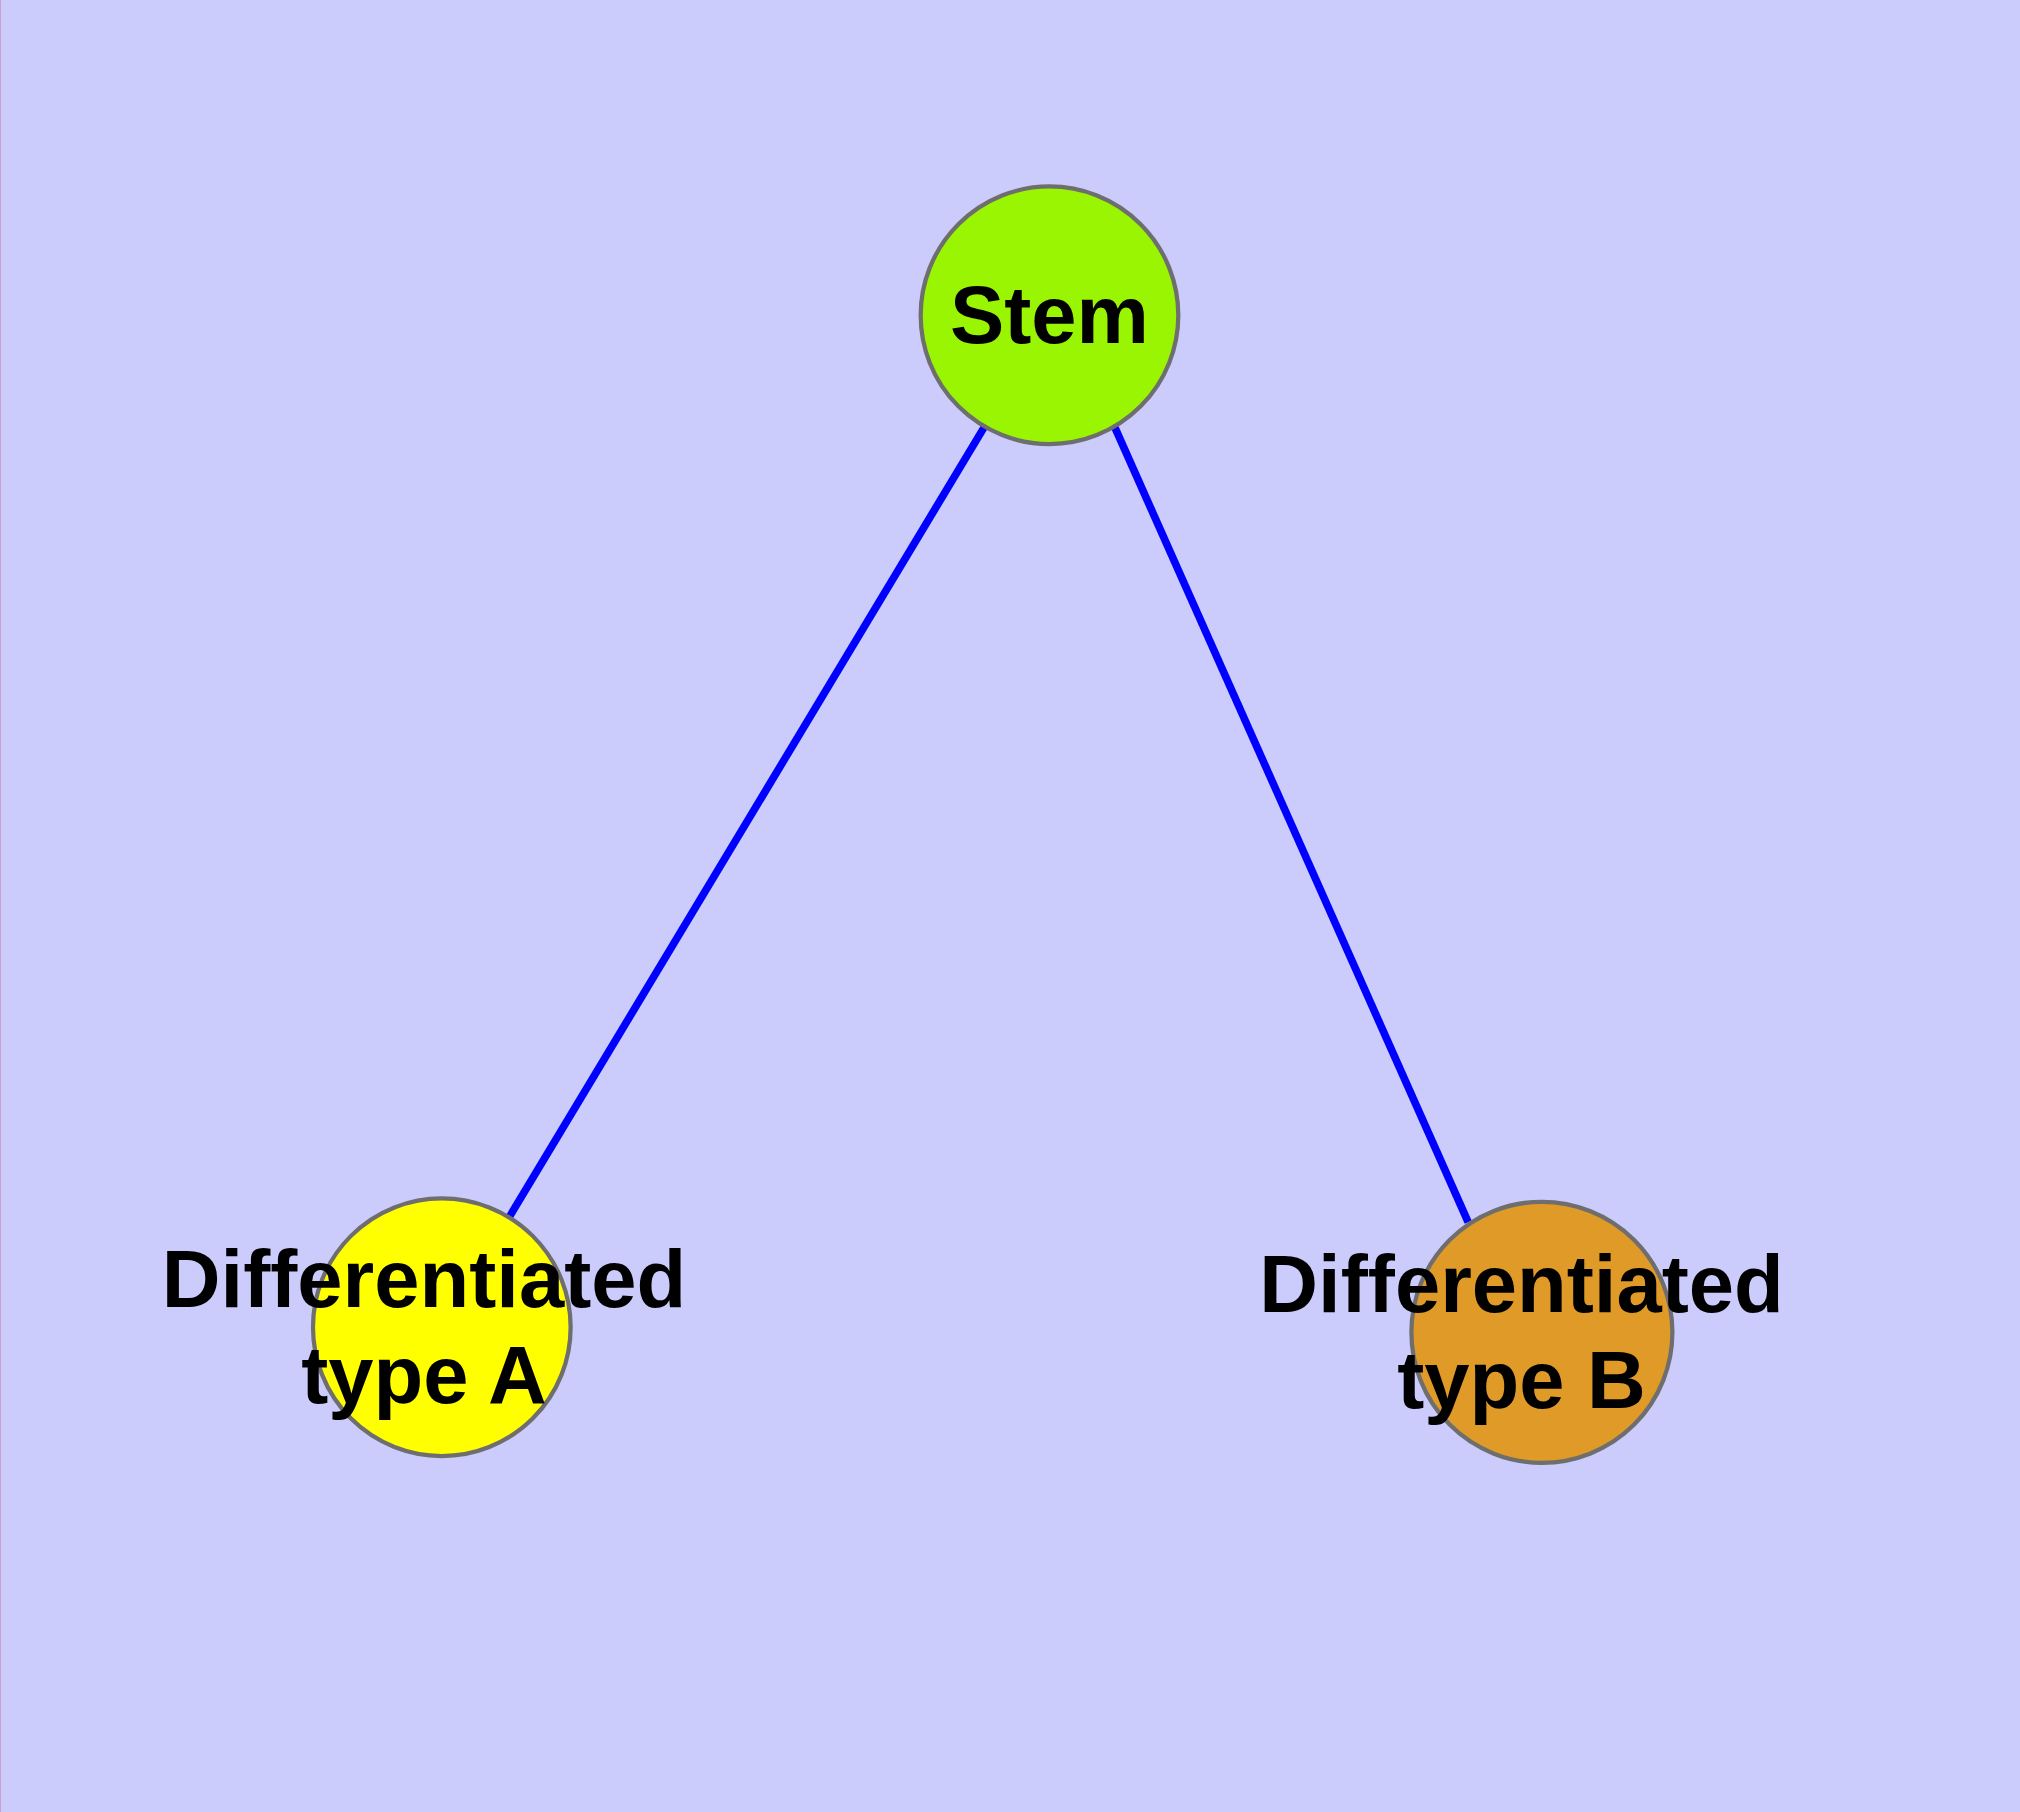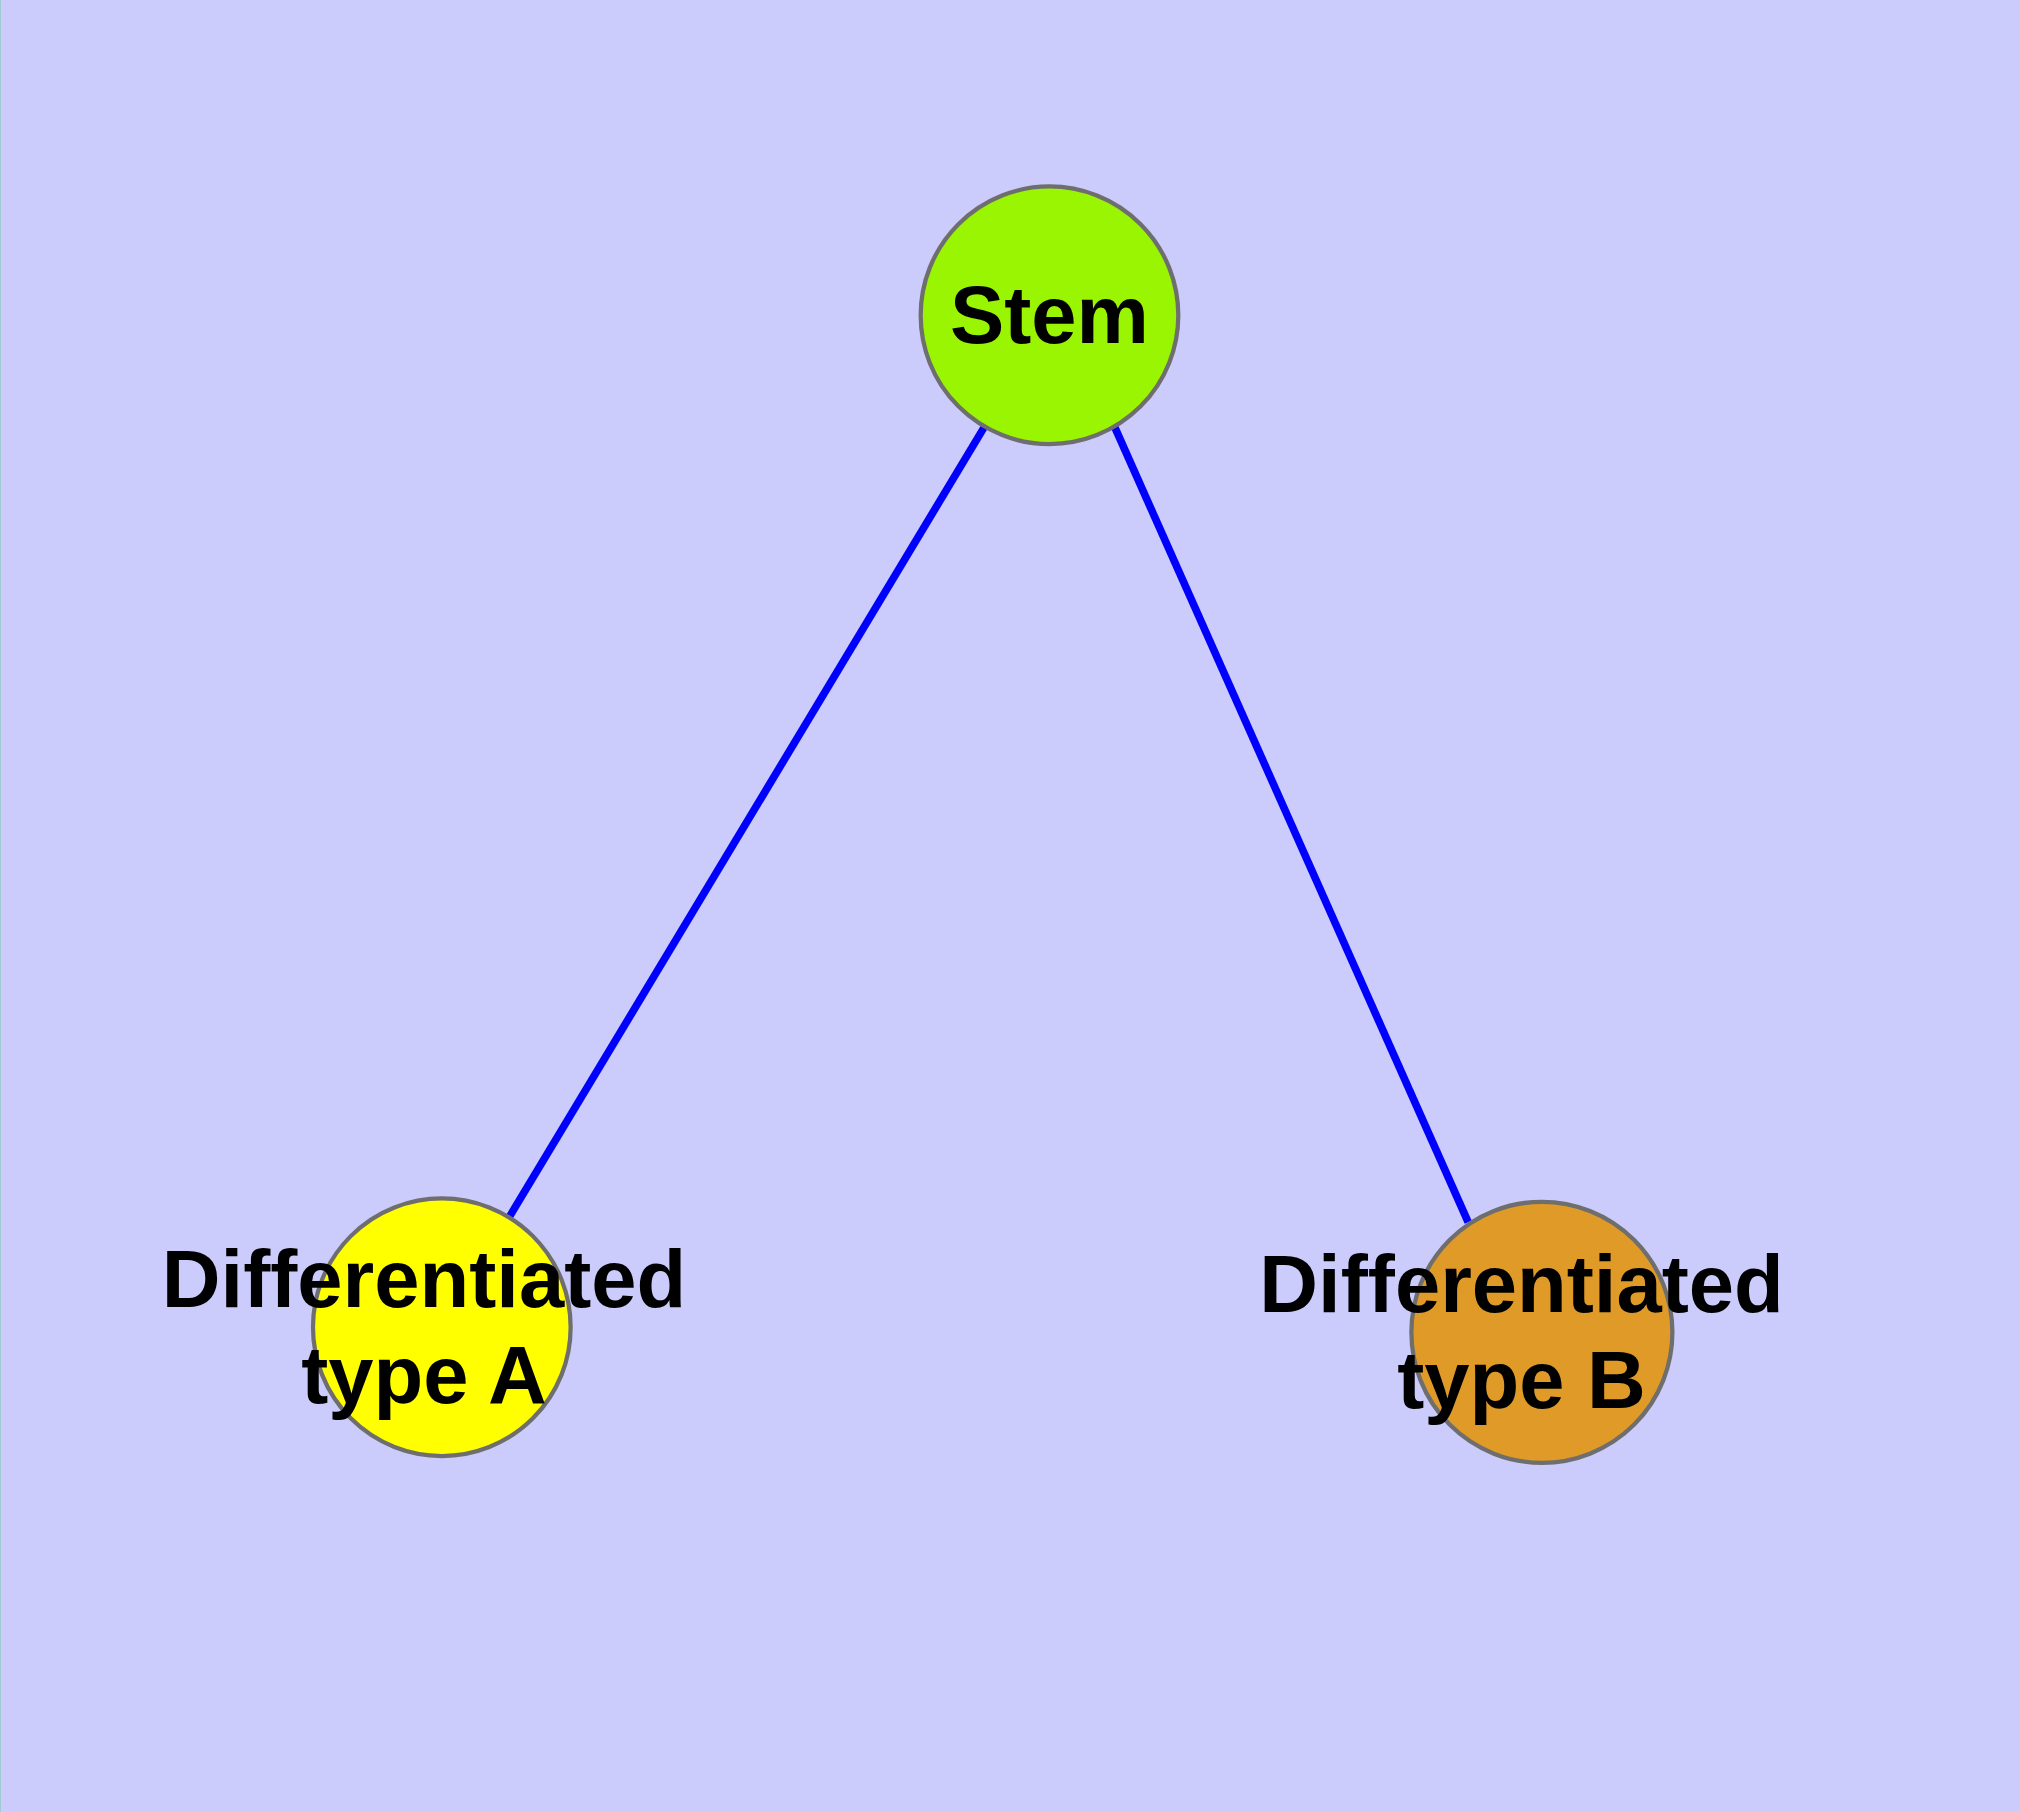--- a/index.html
+++ b/index.html
@@ -9,21 +9,21 @@
     background: #ccccfc;
   }
   body {
     font-family: "Liberation Sans", sans-serif;
   }
   #stage {
     position: relative;
     width: 2021px;
     height: 1812px;
     overflow: hidden;
-    background: #22c55e;
+    background: #be185d;
   }
   #graph-svg {
     position: absolute;
     left: 0;
     top: 0;
     width: 2021px;
     height: 1812px;
     display: block;
   }
   .node-label {

